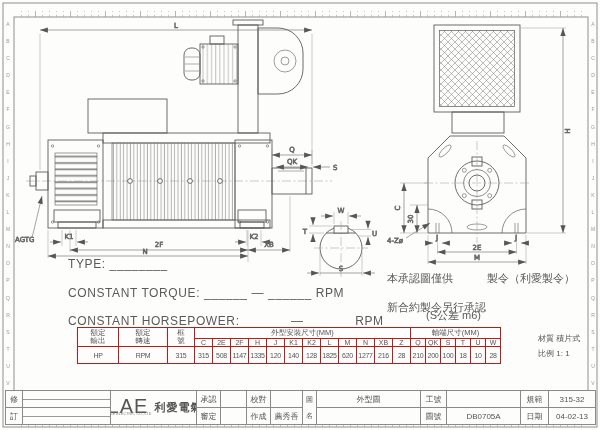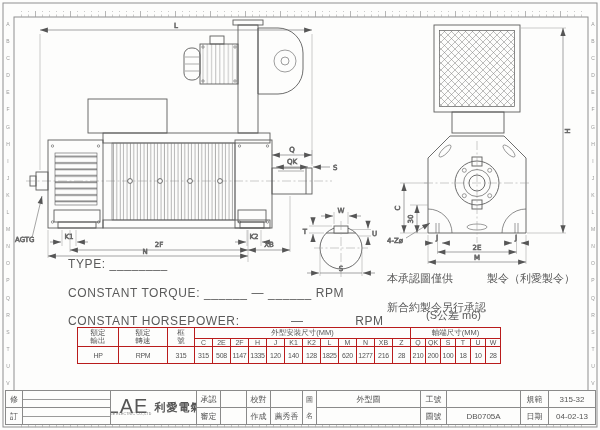--- a/index.html
+++ b/index.html
@@ -385,20 +385,22 @@
           <td>210</td>
           <td>200</td>
           <td>100</td>
           <td>18</td>
           <td>10</td>
           <td>28</td>
         </tr>
   </tbody>
     </table>
 
+  <div class="material"><span>材質</span> <span>積片式</span>
+<span>比例</span> <span>1: 1</span></div>
 
   <table class="tb">
     <colgroup>
       <col style="width:17px">
         <col style="width:88px">
         <col style="width:86px">
         <col style="width:24px">
       <col style="width:26px">
         <col style="width:24px">
         <col style="width:32px">

